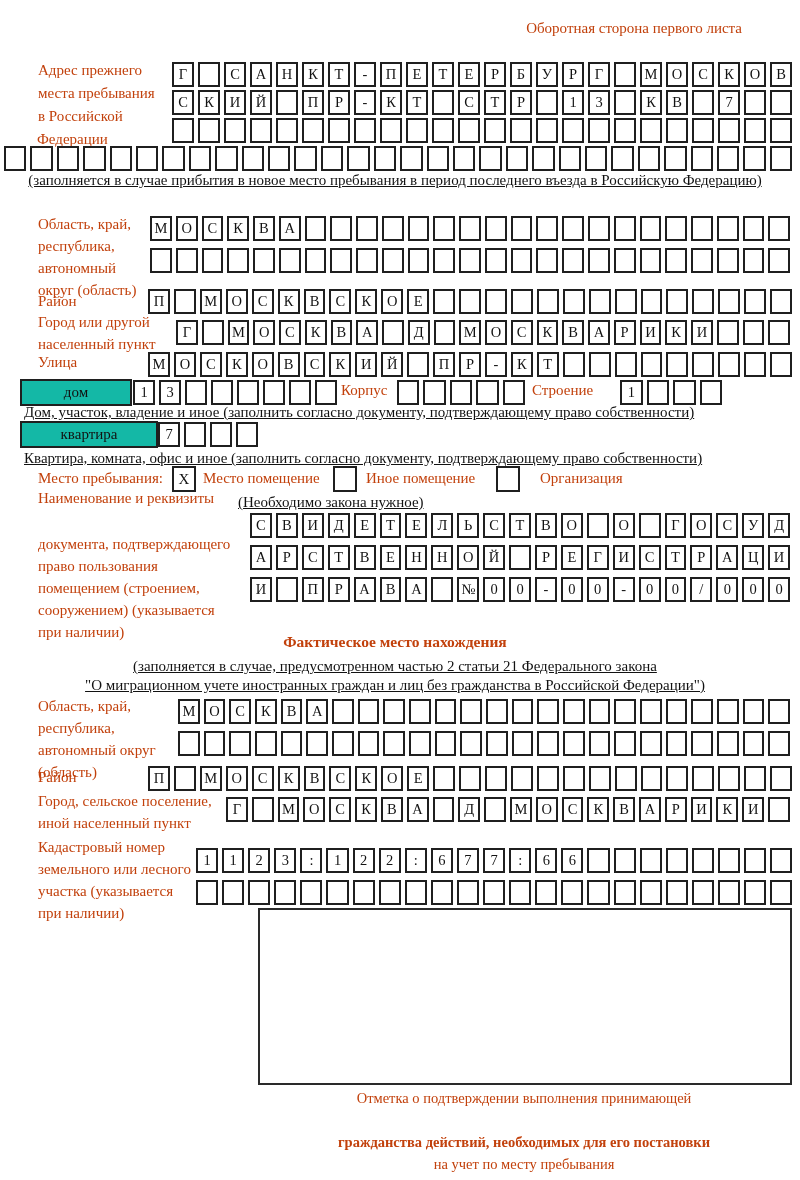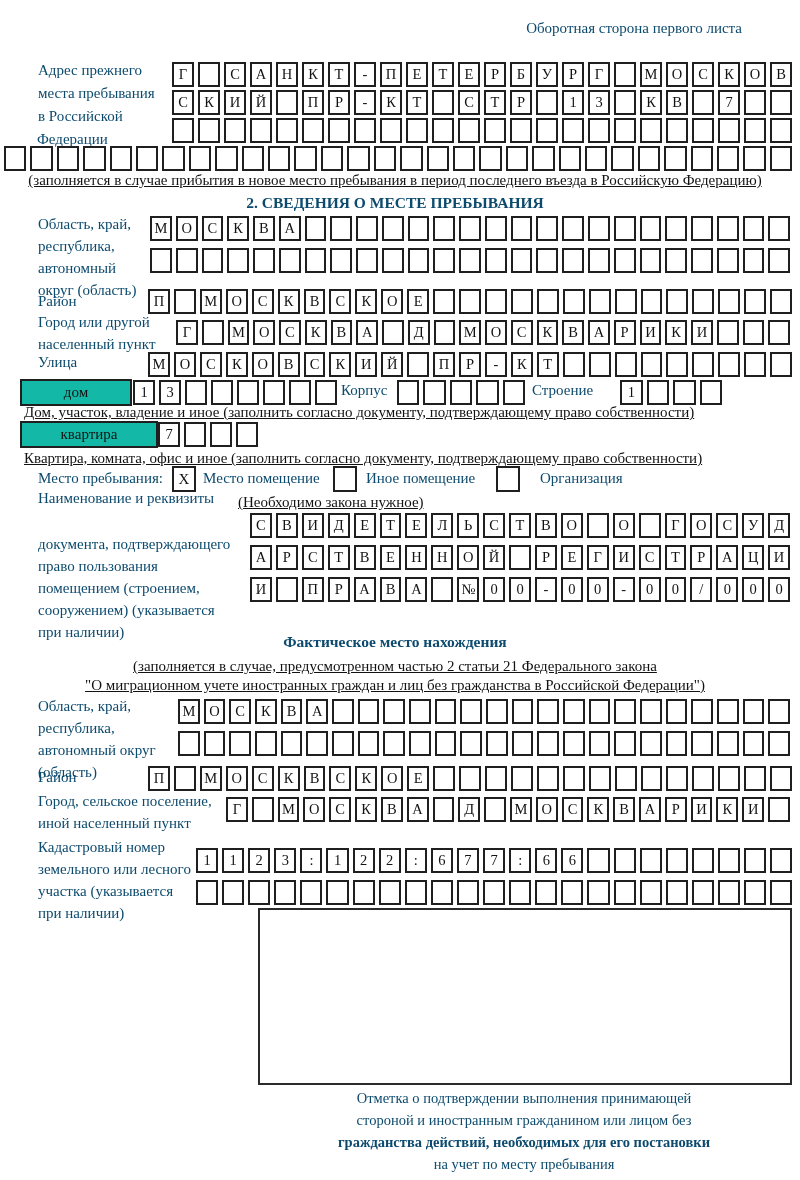--- a/index.html
+++ b/index.html
@@ -1,18 +1,18 @@
 <!DOCTYPE html>
 <html><head>
 <meta charset="utf-8">
 <style>
   html,body{margin:0;padding:0;background:#fff;}
   .page{position:relative;width:800px;height:1180px;background:#ffffff;
         font-family:"Liberation Serif","DejaVu Serif",serif;color:#121212;overflow:hidden;}
-  .lbl{position:absolute;font-size:15px;white-space:nowrap;color:#0c4a6e;}
+  .lbl{position:absolute;font-size:15px;white-space:nowrap;color:#c2410c;}
   .note{position:absolute;font-size:15px;white-space:nowrap;color:#121212;text-decoration:underline;}
   .center{text-align:center;}
   .bold{font-weight:bold;}
   .boxrow{position:absolute;display:flex;gap:4px;height:25px;}
   .cell{flex:1;border:2px solid #1f1f1f;display:flex;align-items:center;justify-content:center;
         font-size:14.5px;line-height:1;background:#fff;}
   .widebox{position:absolute;border:2px solid #1f1f1f;display:flex;align-items:center;justify-content:center;
         font-size:15px;background:#14b8a6;}
   .cbox{position:absolute;width:20px;height:22px;border:2px solid #1f1f1f;display:flex;
         align-items:center;justify-content:center;font-size:15px;background:#fff;}
@@ -136,21 +136,20 @@
       <div class="cell"></div>
       <div class="cell"></div>
       <div class="cell"></div>
       <div class="cell"></div>
       <div class="cell"></div>
       <div class="cell"></div>
     </div>
 
   <div class="note center" style="left:0;top:172px;width:790px;">(заполняется в случае прибытия в новое место пребывания в период последнего въезда в Российскую Федерацию)</div>
 
-  <div class="lbl bold center" style="left:0;top:194px;width:790px;font-size:15.5px;">2. СВЕДЕНИЯ О МЕСТЕ ПРЕБЫВАНИЯ</div>
 
   <div class="lbl" style="left:38px;top:216px;">Область, край,</div>
   <div class="lbl" style="left:38px;top:238px;">республика,</div>
   <div class="lbl" style="left:38px;top:260px;">автономный</div>
   <div class="lbl" style="left:38px;top:282px;">округ (область)</div>
   <div class="boxrow" style="left:150px;top:216px;width:640px;">
       <div class="cell">М</div>
       <div class="cell">О</div>
       <div class="cell">С</div>
       <div class="cell">К</div>
@@ -580,17 +579,16 @@
       <div class="cell"></div>
       <div class="cell"></div>
       <div class="cell"></div>
       <div class="cell"></div>
       <div class="cell"></div>
       <div class="cell"></div>
     </div>
 
   <div class="stampbox" style="left:258px;top:908px;width:530px;height:173px;"></div>
   <div class="lbl center" style="left:258px;top:1090px;width:532px;font-size:14.5px;">Отметка о подтверждении выполнения принимающей</div>
-  <div class="lbl center" style="left:258px;top:1112px;width:532px;font-size:14.5px;">стороной и иностранным гражданином или лицом без</div>
   <div class="lbl center" style="left:258px;top:1134px;width:532px;font-size:14.5px;font-weight:bold;">гражданства действий, необходимых для его постановки</div>
   <div class="lbl center" style="left:258px;top:1156px;width:532px;font-size:14.5px;">на учет по месту пребывания</div>
 
 </div>
 
 </body></html>

